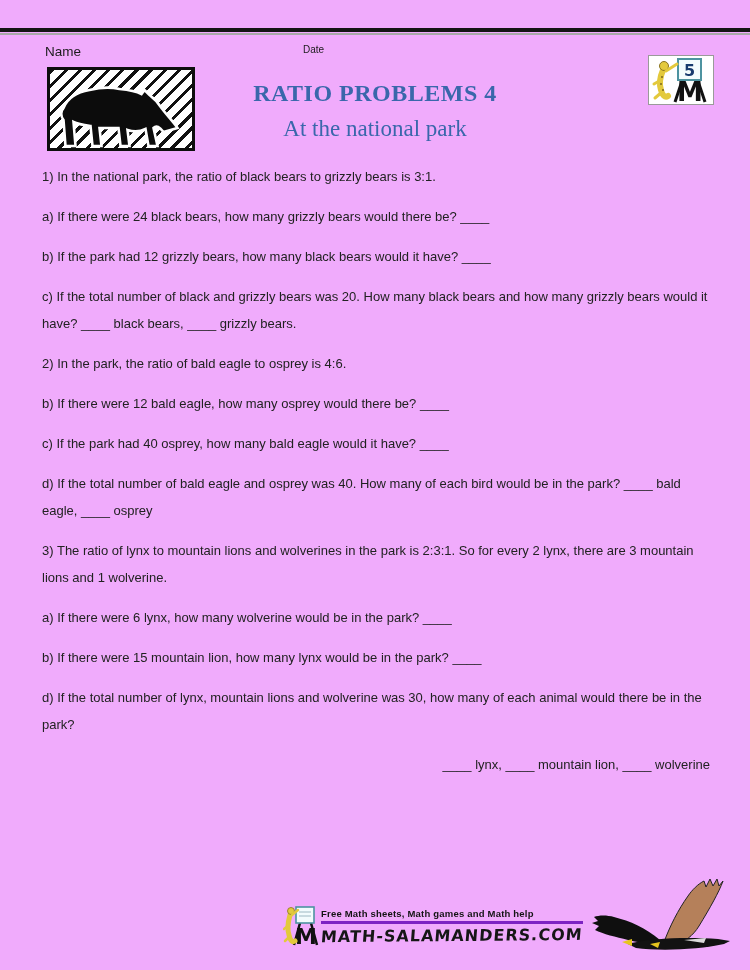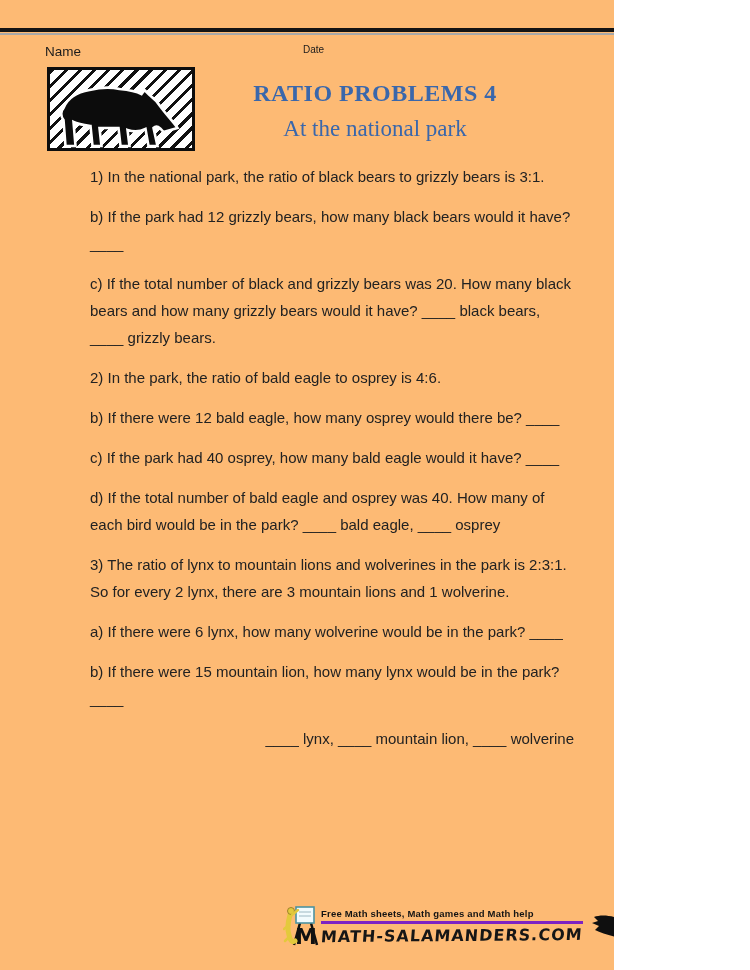--- a/index.html
+++ b/index.html
@@ -1,21 +1,21 @@
 <!DOCTYPE html>
 <html><head>
 <meta charset="utf-8">
 <style>
   * { margin: 0; padding: 0; box-sizing: border-box; }
   html, body { background: #ffffff; }
   .page {
     position: relative;
-    width: 614px;
+    width: 750px;
     height: 970px;
-    background: #fdba74;
+    background: #f0abfc;
     font-family: "Liberation Sans", sans-serif;
     color: #1e1e1e;
     overflow: hidden;
   }
   
   .top-rule-black { position: absolute; left: 0; top: 28px; width: 750px; height: 4px; background: #141414; }
   .top-rule-gray  { position: absolute; left: 0; top: 33px; width: 750px; height: 2px; background: #a8a8a8; }
 
   
   .header { position: relative; height: 160px; }
@@ -40,25 +40,24 @@
   }
 
   .grade-badge {
     position: absolute; left: 648px; top: 55px; width: 66px; height: 50px;
     border: 1px solid #9a9a9a; background: #fff;
   }
 
   
   .questions { padding: 3px 40px 0 42px; }
   .questions p {
-    font-size: 15px;
+    font-size: 13px;
     line-height: 27px;
     margin-bottom: 13px;
     color: #222;
-    margin-left: 48px;
   }
   .answer-line { text-align: right; margin-top: 0; }
 
   
   .footer-logo {
     position: absolute; left: 283px; top: 903px;
     display: flex; align-items: flex-start;
   }
   .footer-logo .sal-mini { flex: 0 0 auto; margin-right: 2px; }
   .footer-text-col { display: flex; flex-direction: column; }
@@ -128,29 +127,31 @@
         <line x1="13" y1="36" x2="6" y2="42" stroke="#e3c93c" stroke-width="3" stroke-linecap="round"></line>
         <circle cx="13" cy="21" r="1" fill="#7a651d"></circle>
         <circle cx="12" cy="28" r="1" fill="#7a651d"></circle>
         <circle cx="14" cy="34" r="1" fill="#7a651d"></circle>
       </svg>
     </div>
   </div>
 
   <div class="questions">
     <p>1) In the national park, the ratio of black bears to grizzly bears is 3:1.</p>
+    <p>a) If there were 24 black bears, how many grizzly bears would there be? ____</p>
     <p>b) If the park had 12 grizzly bears, how many black bears would it have? ____</p>
     <p>c) If the total number of black and grizzly bears was 20. How many black bears and how many grizzly bears would it have? ____ black bears, ____ grizzly bears.</p>
     <p>2) In the park, the ratio of bald eagle to osprey is 4:6.</p>
     <p>b) If there were 12 bald eagle, how many osprey would there be? ____</p>
     <p>c) If the park had 40 osprey, how many bald eagle would it have? ____</p>
     <p>d) If the total number of bald eagle and osprey was 40. How many of each bird would be in the park? ____ bald eagle, ____ osprey</p>
     <p>3) The ratio of lynx to mountain lions and wolverines in the park is 2:3:1. So for every 2 lynx, there are 3 mountain lions and 1 wolverine.</p>
     <p>a) If there were 6 lynx, how many wolverine would be in the park? ____</p>
     <p>b) If there were 15 mountain lion, how many lynx would be in the park? ____</p>
+    <p>d) If the total number of lynx, mountain lions and wolverine was 30, how many of each animal would there be in the park?</p>
     <p class="answer-line">____ lynx, ____ mountain lion, ____ wolverine</p>
   </div>
 
   <div class="footer-logo">
     <svg class="sal-mini" width="36" height="44" viewBox="0 0 36 44">
       <line x1="17" y1="20" x2="11" y2="42" stroke="#111" stroke-width="2.5"></line>
       <line x1="28" y1="20" x2="34" y2="42" stroke="#111" stroke-width="2.5"></line>
       <text x="23" y="41" text-anchor="middle" font-family="DejaVu Sans, sans-serif" font-size="22" font-weight="900" fill="#111">M</text>
       <rect x="13" y="4" width="18" height="16" fill="#f2fbfd" stroke="#4d93a0" stroke-width="1.6"></rect>
       <line x1="16" y1="9" x2="28" y2="9" stroke="#9db8c2" stroke-width="1"></line>

